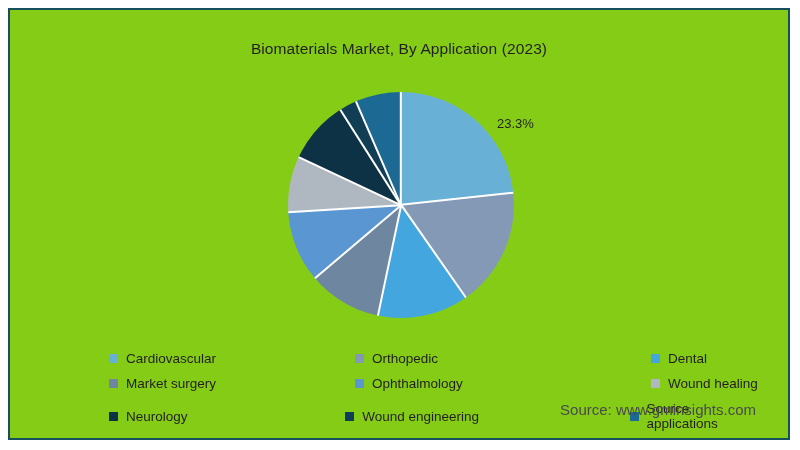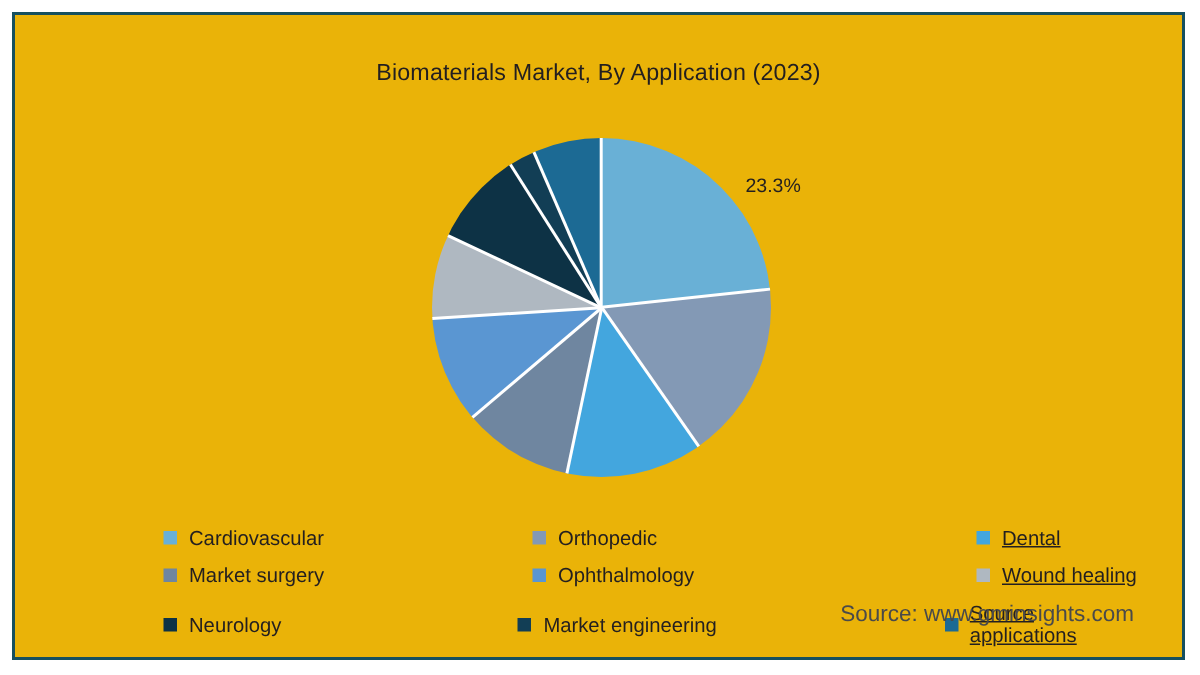--- a/index.html
+++ b/index.html
@@ -8,21 +8,21 @@
     background:#ffffff;
     font-family:"Liberation Sans", sans-serif;
     overflow:hidden;
   }
   .frame{
     position:absolute;
     left:8px;top:8px;
     width:782px;height:432px;
     border:2px solid #16505F;
     box-sizing:border-box;
-    background:#eab308;
+    background:#84cc16;
   }
   .chart-title{
     position:absolute;
     left:0;right:0;top:30px;
     text-align:center;
     font-size:15.5px;
     color:#231f20;
     letter-spacing:.1px;
   }
   .pie-wrap{
@@ -67,21 +67,21 @@
     padding-left:21px;
   }
   .legend-item{
     display:flex;
     align-items:center;
     font-size:13.5px;
     color:#231f20;
   }
   .legend-item.c1{width:246px;}
   .legend-item.c2{width:296px;}
-  .legend-item.c3{width:auto;text-decoration:underline;}
+  .legend-item.c3{width:auto;}
   .swatch{
     width:9px;height:9px;
     margin-right:8px;
     flex:0 0 auto;
     display:inline-block;
   }
   .source{
     position:absolute;
     right:32px;bottom:20px;
     font-size:15px;
@@ -141,21 +141,21 @@
           <span>Wound healing</span>
         </div>
       </div>
       <div class="legend-row">
         <div class="legend-item c1">
           <span class="swatch" style="background: rgb(13, 50, 69);"></span>
           <span>Neurology</span>
         </div>
         <div class="legend-item c2">
           <span class="swatch" style="background: rgb(18, 62, 85);"></span>
-          <span>Market engineering</span>
+          <span>Wound engineering</span>
         </div>
         <div class="legend-item c3">
           <span class="swatch" style="background: rgb(28, 106, 148);"></span>
           <span>Source applications</span>
         </div>
       </div>
     </div>
 
   <div class="source">Source: www.gminsights.com</div>
 

